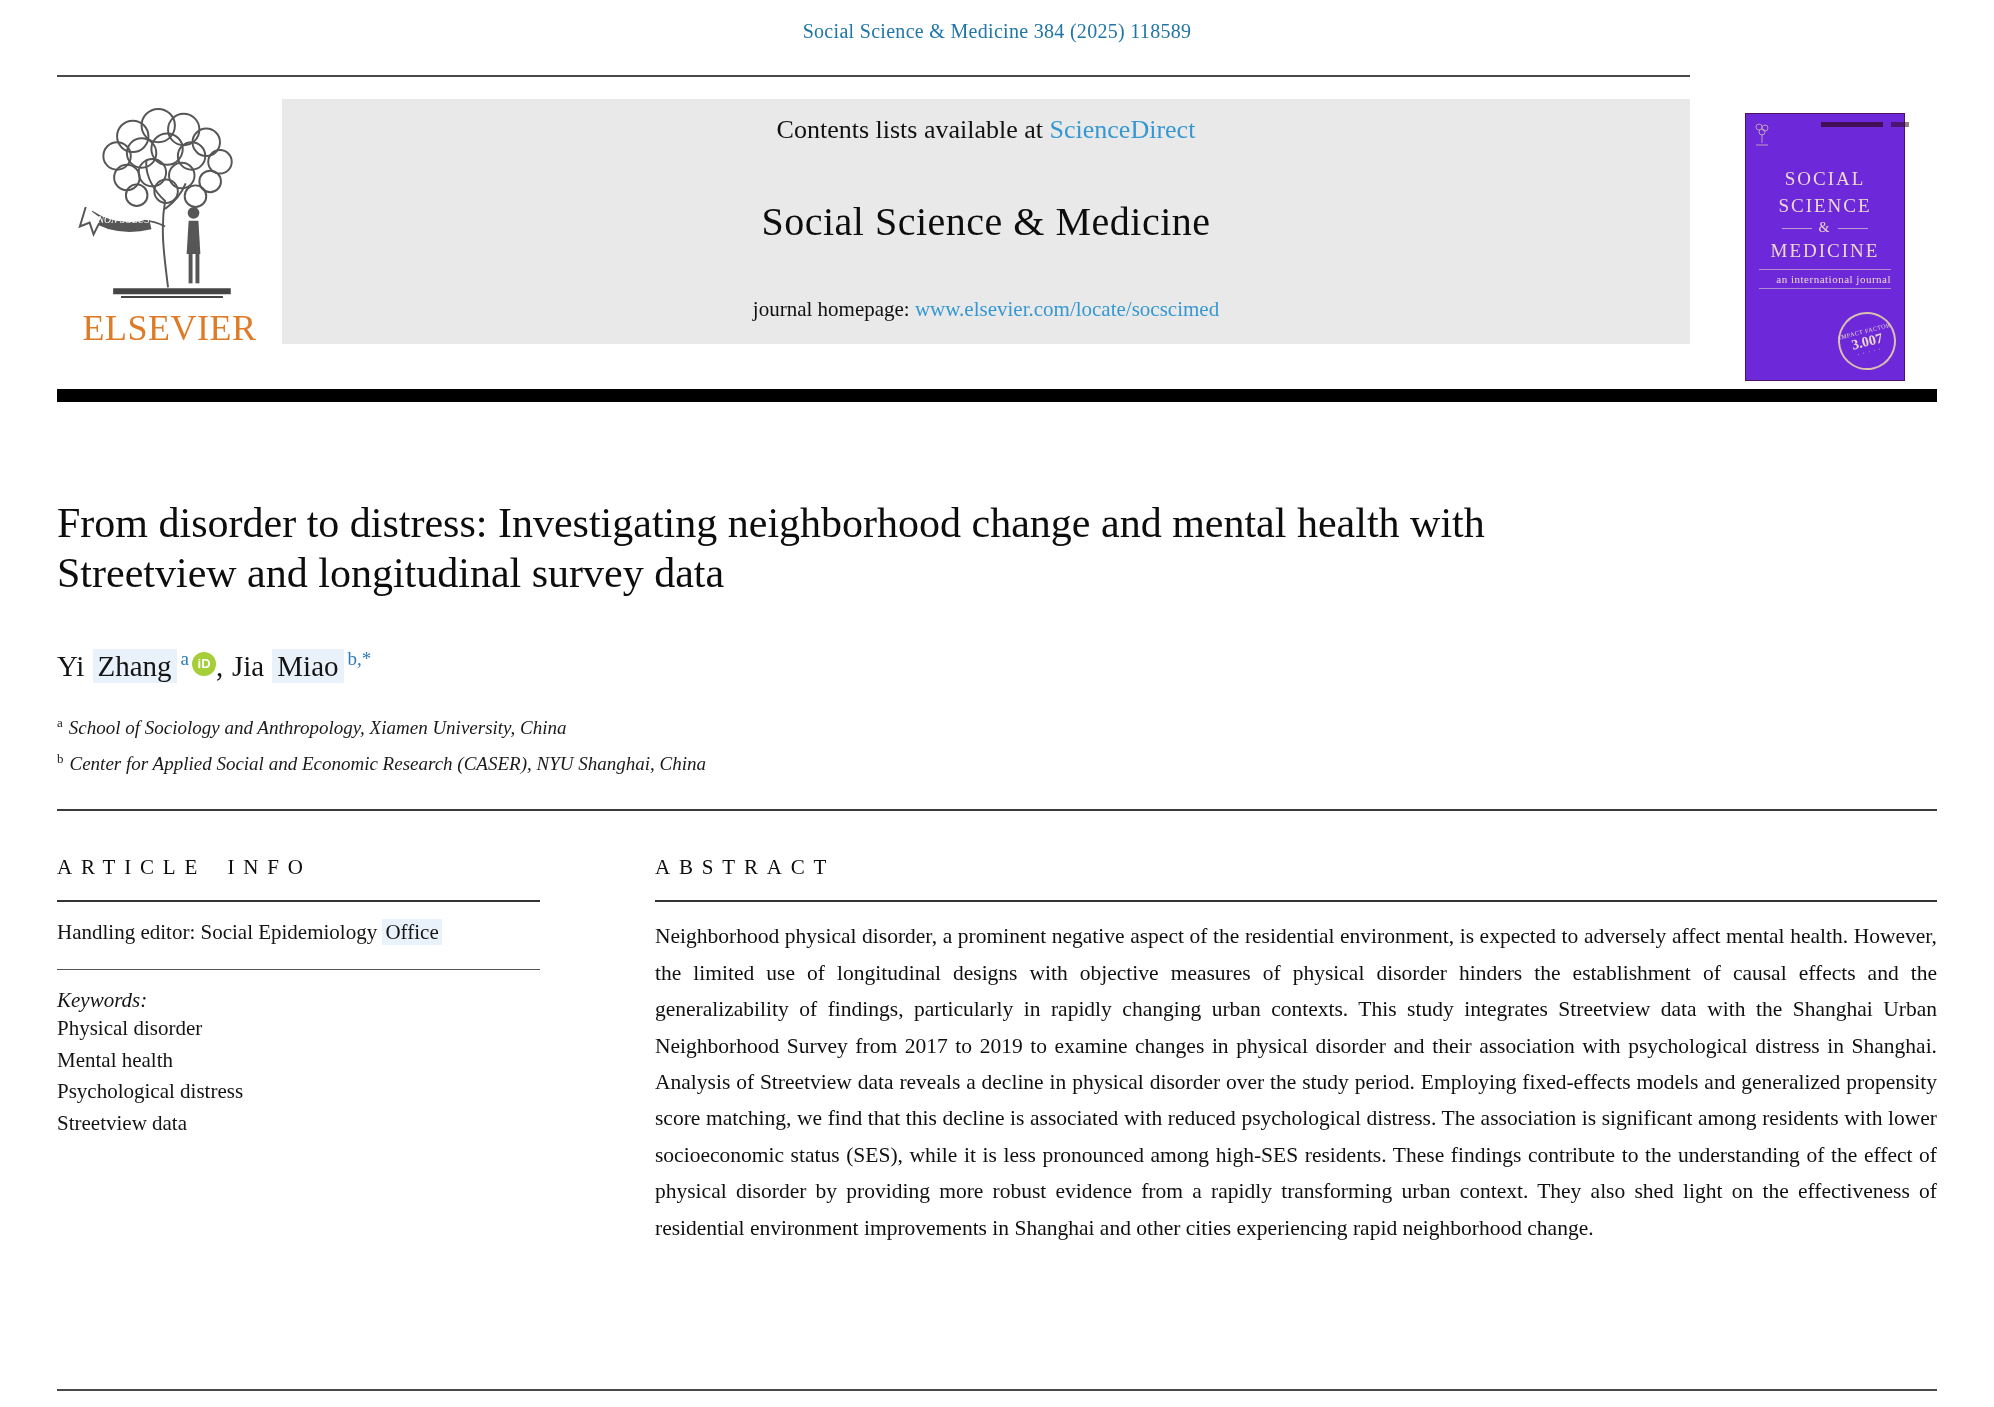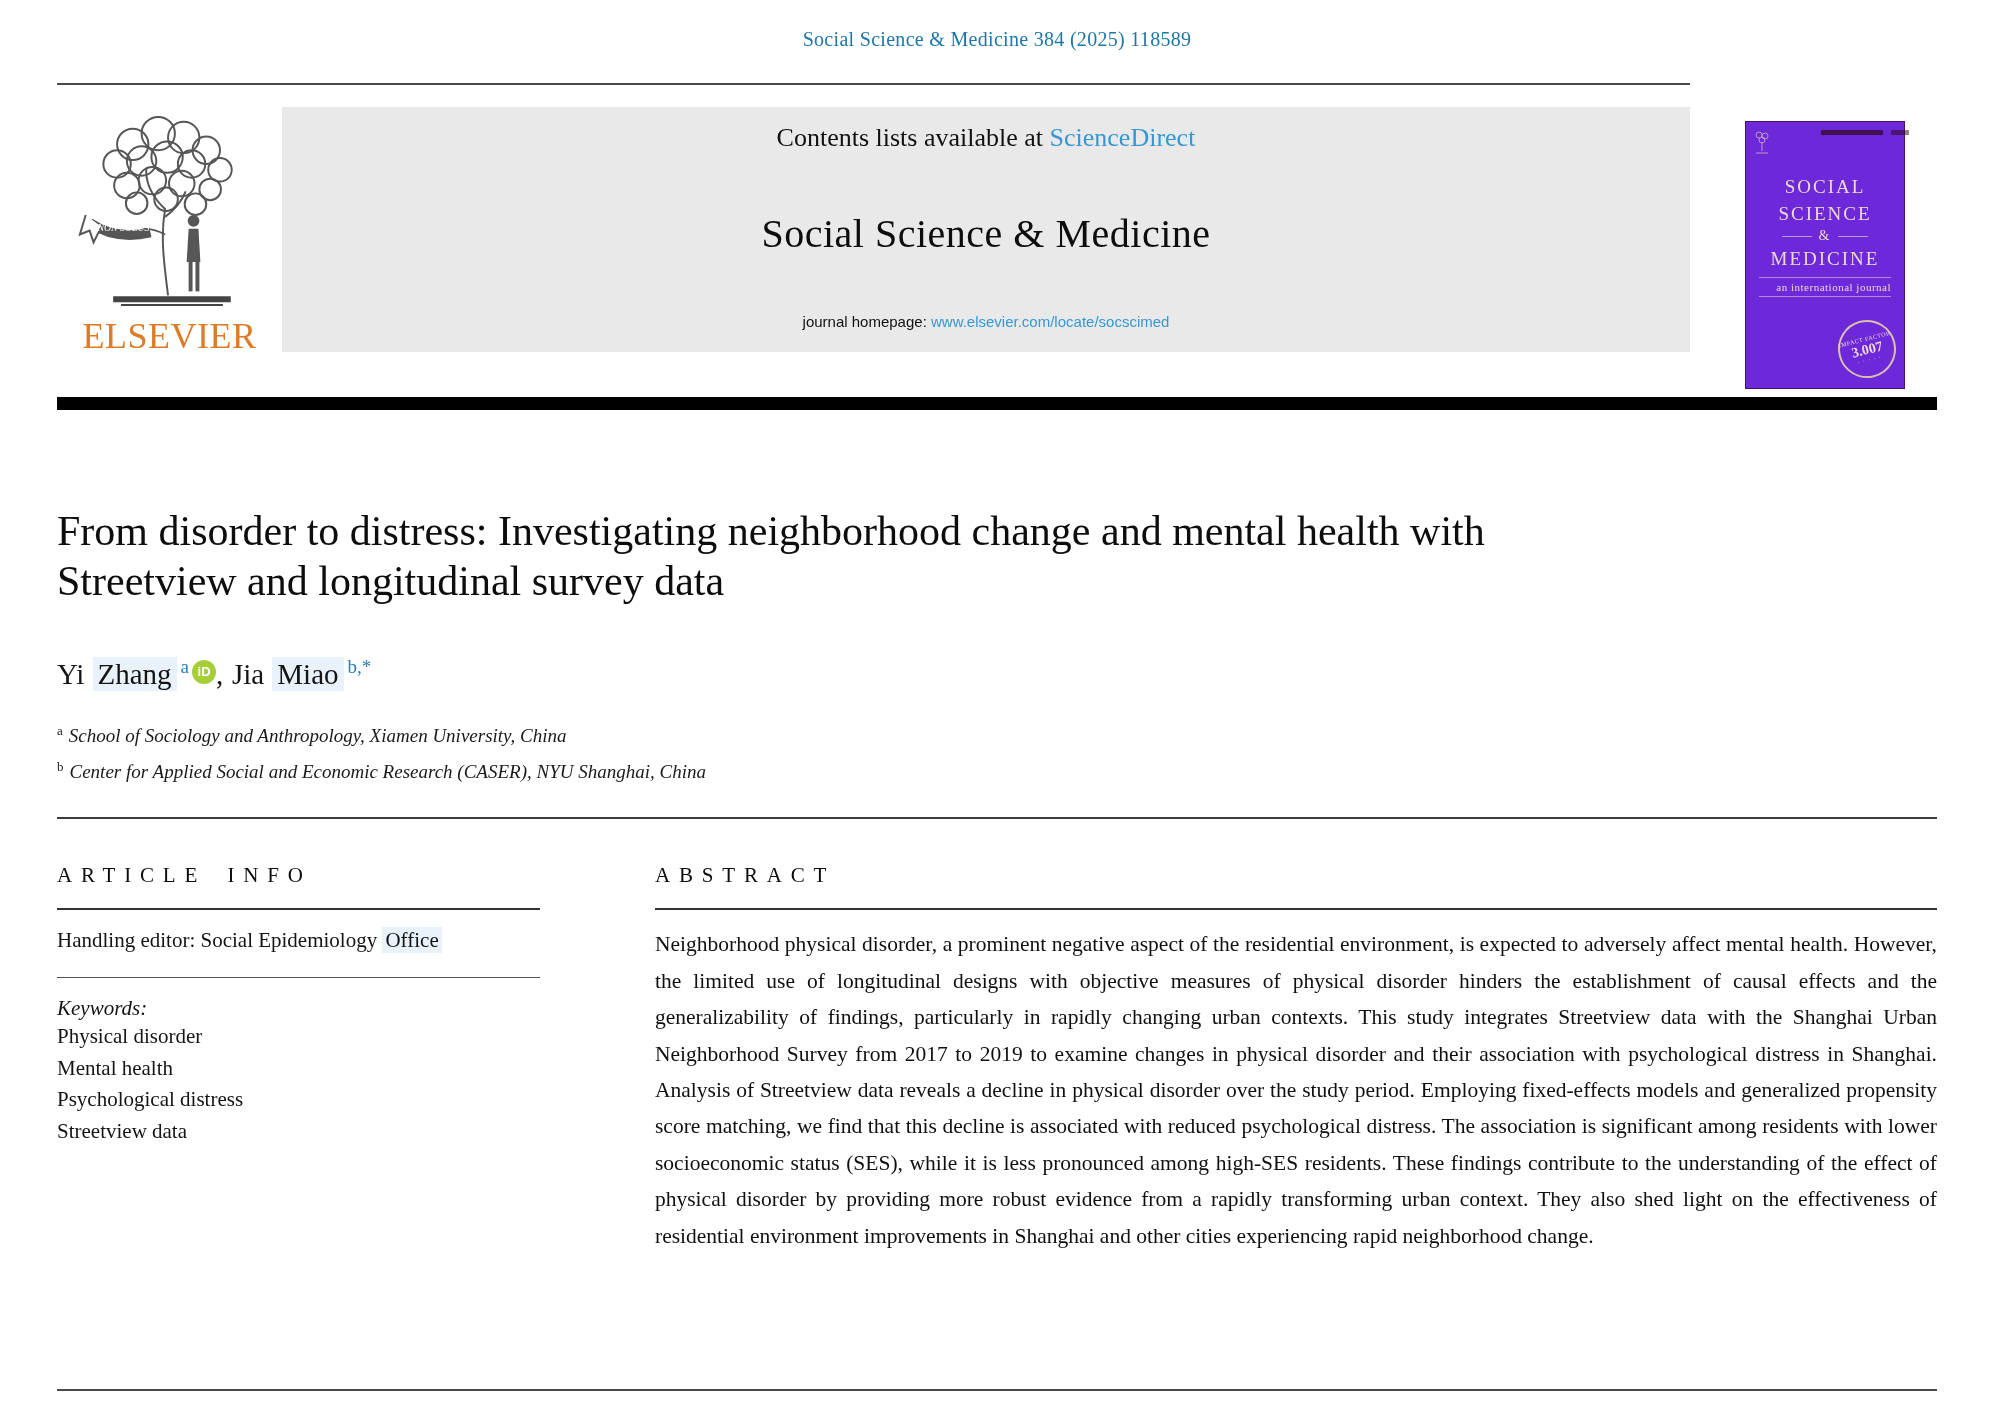--- a/index.html
+++ b/index.html
@@ -5,42 +5,42 @@
   html,body { margin:0; padding:0; background:#ffffff; }
   .page {
     position:relative; width:1994px; height:1407px; overflow:hidden;
     background:#ffffff; color:#141414;
     font-family:"Liberation Serif","DejaVu Serif",serif;
   }
   .content { padding:0 57px; }
 
   
   .citation {
-    padding-top:28px; text-align:center;
+    padding-top:20px; text-align:center;
     font-size:20px; color:#2076a7; letter-spacing:0.3px;
   }
 
   
   .masthead { display:flex; align-items:flex-start; margin-top:32px; }
   .mast-left { width:1633px; border-top:2px solid #4a4a4a; padding-top:22px; display:flex; }
   .logo-block { width:225px; text-align:center; }
   .logo-block svg { display:block; margin:0 auto; }
   .elsevier-word {
     font-size:36px; color:#de7b27; letter-spacing:0.5px; margin-top:0px;
     font-family:"Liberation Serif",serif;
   }
   .banner {
     flex:1; background:#e9e9e9; height:245px; box-sizing:border-box;
     display:flex; flex-direction:column; align-items:center; justify-content:space-between;
     padding:16px 0 22px;
   }
   .contents-line { font-size:26px; color:#111; }
   .link-blue { color:#3598d2; cursor:pointer; text-decoration:none; }
   .banner-title { font-size:40px; color:#0d0d0d; letter-spacing:0.5px; }
-  .homepage-line { font-family:Liberation Sans, sans-serif; font-size:15px; color:#111; }
+  .homepage-line { font-family:Liberation Serif, serif; font-size:21px; color:#111; }
 
   
   .cover {
     position:relative; margin-left:55px; width:160px; height:268px;
     background:#6d28d9; color:#ecd9cc; box-sizing:border-box;
     box-shadow:inset 0 0 0 1px rgba(60,0,12,.6);
     font-family:"Liberation Serif",serif;
     margin-top:38px;
   }
   .cover-minilogo { position:absolute; top:9px; left:8px; opacity:.85; }

